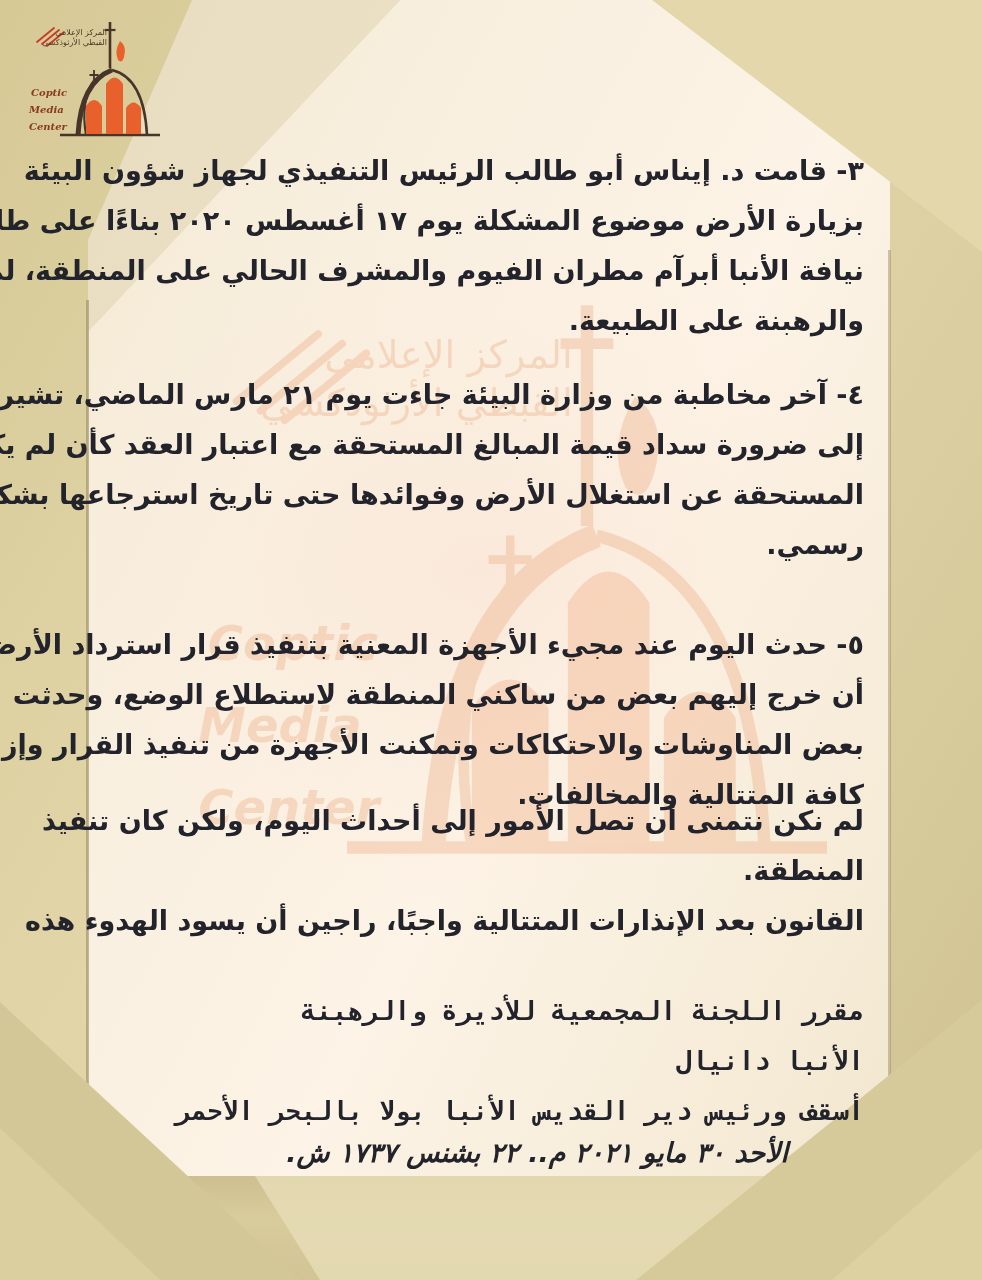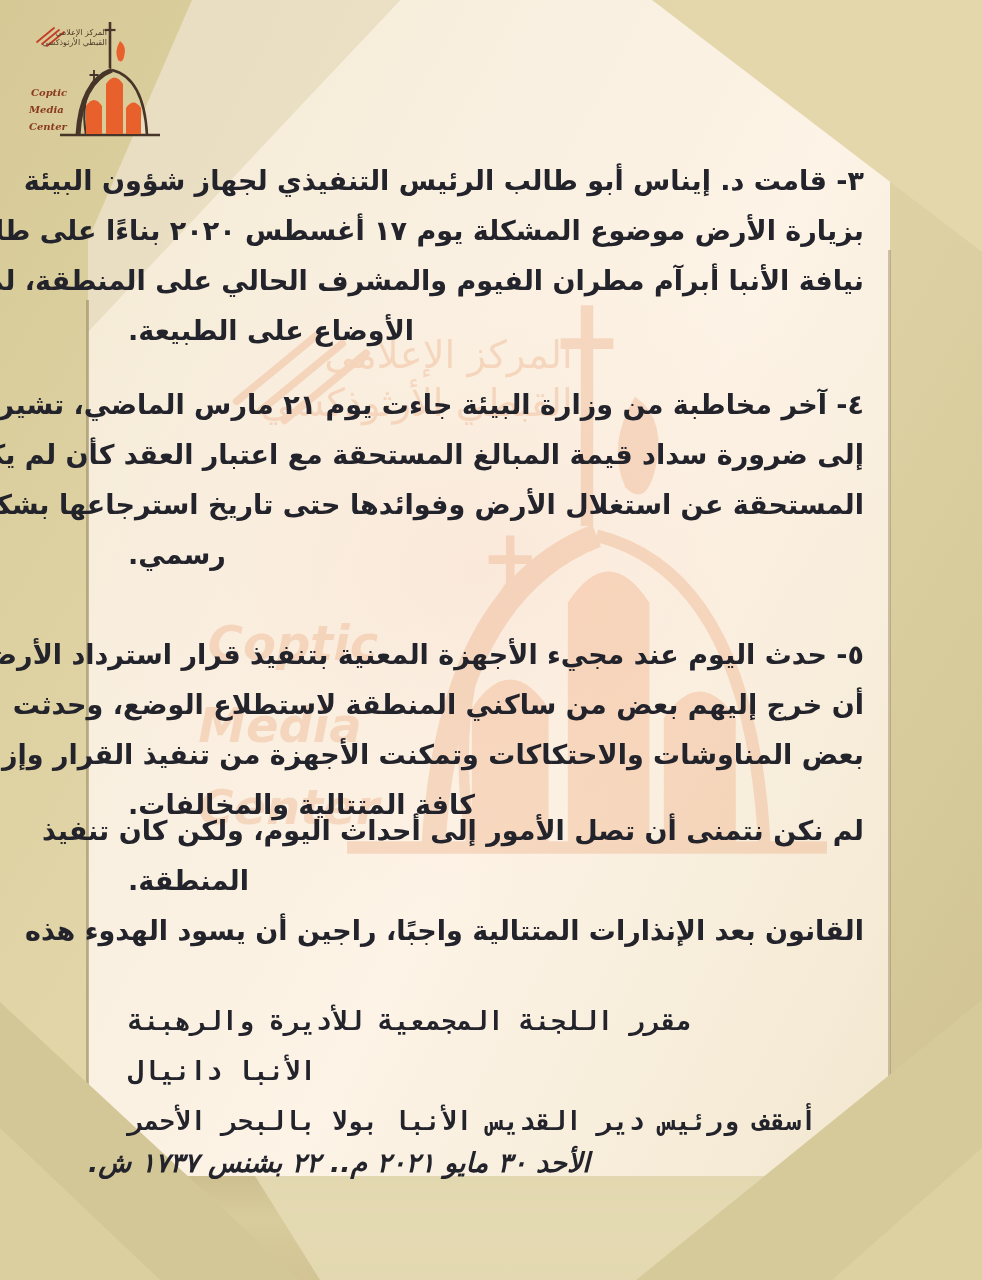--- a/index.html
+++ b/index.html
@@ -58,21 +58,21 @@
     background:linear-gradient(to top left,#ddd0a1 40%,#c6b788 100%);
   }
 
   
   .logo{position:absolute;left:20px;top:8px;width:150px;height:140px;}
   .watermark{position:absolute;left:155px;top:238px;width:720px;height:672px;opacity:.34;}
   .logo text{font-family:"DejaVu Serif",serif;}
   .logo .ar{font-family:"DejaVu Sans",sans-serif;}
 
   
-  .content{position:absolute;inset:0;direction:rtl;text-align:left;color:#23232b;margin-top:10px;}
+  .content{position:absolute;inset:0;direction:rtl;text-align:right;color:#23232b;}
   .block{position:absolute;left:128px;right:118px;}
   .block .line{font-weight:700;font-size:27px;line-height:50px;white-space:nowrap;}
   #p3{top:146px;} #p4{top:370px;} #p5{top:620px;} #closing{top:796px;}
   #signature{top:988px;} #signature .line{font-size:26px;font-family:Liberation Mono, monospace;}
   #date{top:1128px;left:88px;right:194px;}
   #date .line{font-size:27px;font-style:italic;}
 </style>
 </head>
 <body>
 
@@ -147,21 +147,21 @@
     <text x="9" y="105" font-size="10" font-style="italic" font-weight="bold" fill="#8a3a1d">Media</text>
     <text x="9" y="122" font-size="10" font-style="italic" font-weight="bold" fill="#8a3a1d">Center</text>
   </svg>
 
   <div class="content">
 
     <div class="block" id="p3">
       <div class="line">٣- قامت د. إيناس أبو طالب الرئيس التنفيذي لجهاز شؤون البيئة</div>
       <div class="line">بزيارة الأرض موضوع المشكلة يوم ١٧ أغسطس ٢٠٢٠ بناءًا على طلب</div>
       <div class="line">نيافة الأنبا أبرآم مطران الفيوم والمشرف الحالي على المنطقة، لمعاينة</div>
-      <div class="line">الأوضاع على الطبيعة.</div>
+      <div class="line">والرهبنة على الطبيعة.</div>
     </div>
 
     <div class="block" id="p4">
       <div class="line">٤- آخر مخاطبة من وزارة البيئة جاءت يوم ٢١ مارس الماضي، تشير</div>
       <div class="line">إلى ضرورة سداد قيمة المبالغ المستحقة مع اعتبار العقد كأن لم يكن</div>
       <div class="line">المستحقة عن استغلال الأرض وفوائدها حتى تاريخ استرجاعها بشكل</div>
       <div class="line">رسمي.</div>
     </div>
 
     <div class="block" id="p5">

